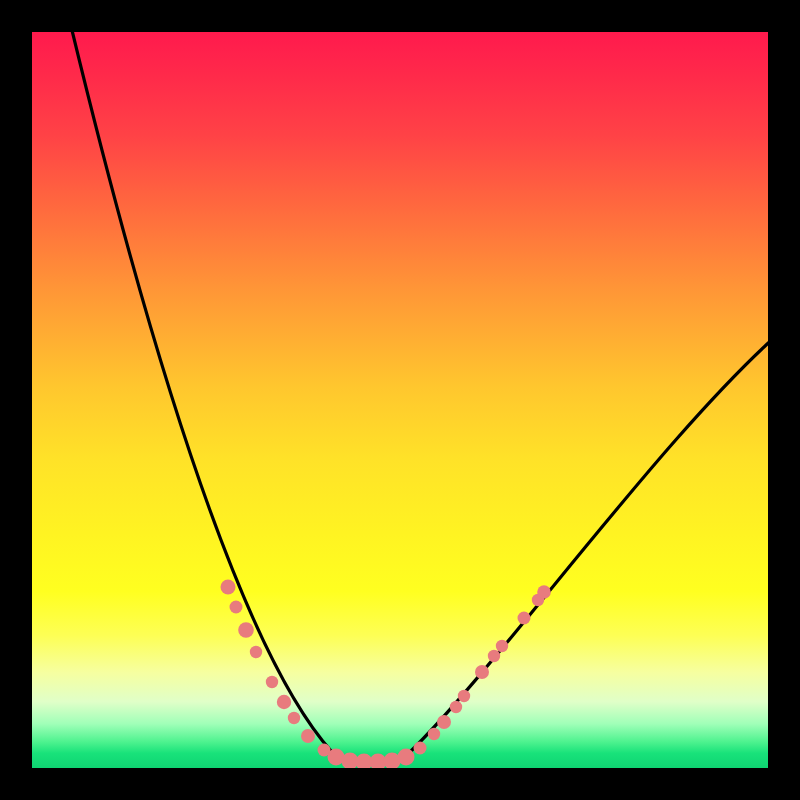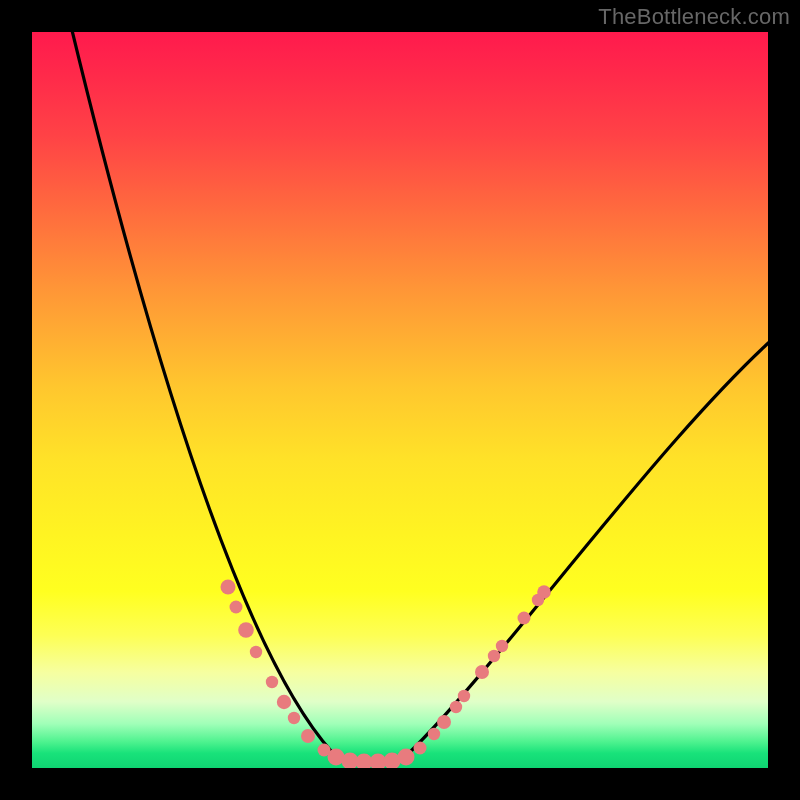--- a/index.html
+++ b/index.html
@@ -101,14 +101,13 @@
           <circle cx="432" cy="664" r="6.2" fill="#e87b7e"></circle>
           <circle cx="450" cy="640" r="7" fill="#e87b7e"></circle>
           <circle cx="462" cy="624" r="6.2" fill="#e87b7e"></circle>
           <circle cx="470" cy="614" r="6.2" fill="#e87b7e"></circle>
           <circle cx="492" cy="586" r="6.5" fill="#e87b7e"></circle>
           <circle cx="506" cy="568" r="6.2" fill="#e87b7e"></circle>
           <circle cx="512" cy="560" r="6.8" fill="#e87b7e"></circle>
         </g>
     </svg>
   </div>
-  <div class="watermark">TheBottleneck.com</div>
 </div>
 
 </body></html>

